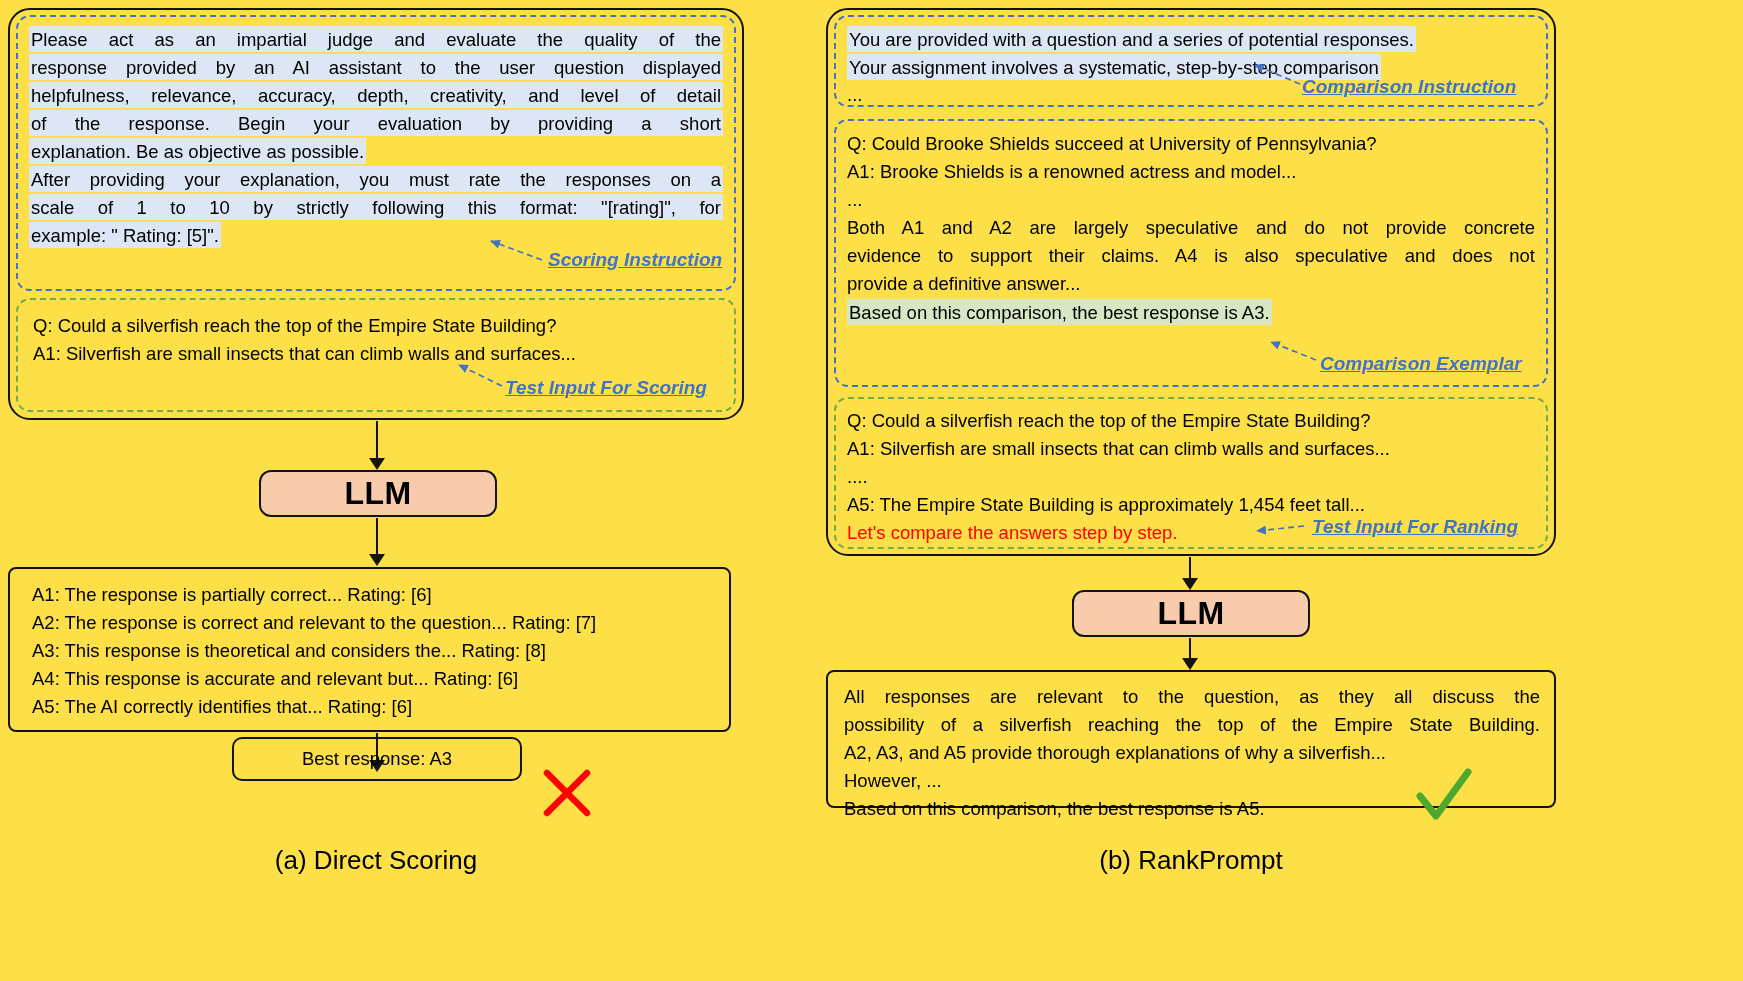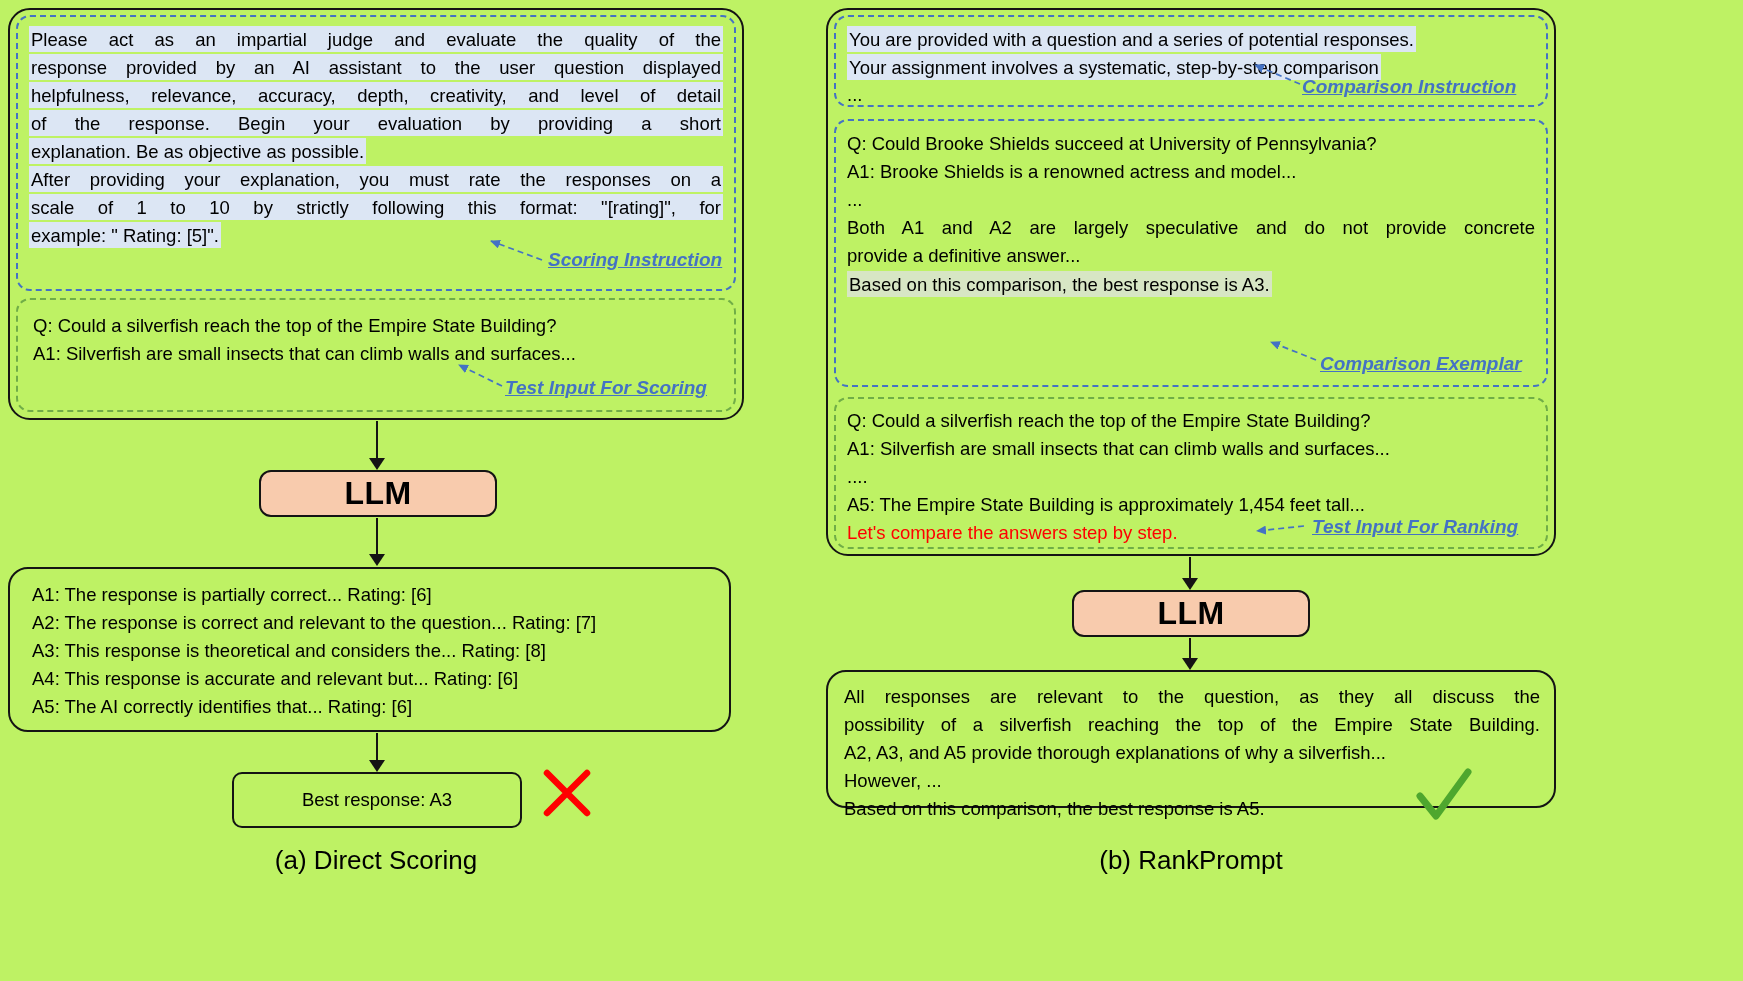--- a/index.html
+++ b/index.html
@@ -1,31 +1,31 @@
 <!DOCTYPE html>
 <html style="--accent_blue: #4472C4; --green_accent: #70AD47; --hl_blue: #DCE6F4; --hl_green: #D7E6C4; --llm_fill: #F8CBAD; --cross_red: #FF0000; --check_green: #4EA72E; --ink: #141414;"><head>
 <meta charset="utf-8">
 <style>
   :root{
     --accent_blue:#4472C4; --green_accent:#70AD47; --hl_blue:#DCE6F4; --hl_green:#D7E6C4;
     --llm_fill:#F8CBAD; --cross_red:#FF0000; --check_green:#4EA72E; --ink:#141414;
   }
   *{margin:0;padding:0;box-sizing:border-box;}
   body{background:#fff;font-family:"Liberation Sans","DejaVu Sans",sans-serif;color:#000;}
-  #canvas{position:relative;width:1743px;height:981px;background:#bef264;overflow:hidden;padding-left:33px;}
+  #canvas{position:relative;width:1743px;height:981px;background:#fde047;overflow:hidden;padding-left:33px;}
   .abs{position:absolute;}
   .txt{font-size:18.5px;line-height:28px;white-space:nowrap;}
   .jline{font-size:18.5px;line-height:28px;text-align:justify;text-align-last:justify;white-space:normal;}
   .hl{background:var(--hl_blue);padding:2.5px 2px;}
   .hlg{background:var(--hl_green);padding:2.5px 2px;}
   .annot{font-size:19px;font-weight:700;font-style:italic;color:var(--accent_blue);white-space:nowrap;text-decoration:underline;}
   .dashedb{border:2px dashed var(--accent_blue);border-radius:14px;}
   .dashedg{border:2px dashed var(--green_accent);border-radius:14px;}
   .outer{border:2px solid var(--ink);border-radius:22px;}
-  .solid{border:2.5px solid var(--ink);border-radius:20px;}
+  .solid{border:2.5px solid var(--ink);border-radius:8px;}
   .llm{background:var(--llm_fill);border:2.5px solid var(--ink);border-radius:12px;display:flex;align-items:center;justify-content:center;font-size:32px;font-weight:700;letter-spacing:.5px;}
   .cap{font-size:26px;text-align:center;}
   .redline{color:var(--cross_red);}
   .bestbox{border:2px solid var(--ink);border-radius:10px;display:flex;align-items:center;justify-content:center;}
   .varrow::before{content:"";position:absolute;left:50%;top:0;bottom:11px;width:2.6px;margin-left:-1.3px;background:var(--ink);}
   .varrow::after{content:"";position:absolute;left:50%;bottom:0;margin-left:-8px;width:0;height:0;border-left:8px solid transparent;border-right:8px solid transparent;border-top:12px solid var(--ink);}
   svg{display:block;overflow:visible;}
 </style>
 </head>
 <body>
@@ -81,21 +81,21 @@
   <div class="abs solid" style="left:8px;top:567px;width:723px;height:165px;padding:12px 10px 0 22px">
     <div class="txt">A1: The response is partially correct... Rating: [6]</div>
     <div class="txt">A2: The response is correct and relevant to the question... Rating: [7]</div>
     <div class="txt">A3: This response is theoretical and considers the... Rating: [8]</div>
     <div class="txt">A4: This response is accurate and relevant but... Rating: [6]</div>
     <div class="txt">A5: The AI correctly identifies that... Rating: [6]</div>
   </div>
 
   <div class="abs varrow" style="left:365px;top:733px;width:24px;height:39px"></div>
 
-  <div class="abs bestbox" style="left:232px;top:772px;width:290px;height:56px">
+  <div class="abs bestbox" style="left:232px;top:737px;width:290px;height:44px">
     <span class="txt">Best response: A3</span>
   </div>
 
   <svg class="abs" style="left:540px;top:766px" width="56" height="56">
     <path d="M7,7 L47,47 M47,7 L7,47" stroke="#FF0000" stroke-width="6.5" stroke-linecap="round" fill="none"></path>
   </svg>
 
   <div class="abs cap" style="left:8px;top:845px;width:736px">(a) Direct Scoring</div>
 
   <div class="abs outer" style="left:826px;top:8px;width:730px;height:548px"></div>
@@ -114,20 +114,21 @@
       </defs>
     <path d="M54,27 L9,8" stroke="#4472C4" stroke-width="1.7" stroke-dasharray="6 4" fill="none" marker-end="url(#ah3)"></path>
   </svg>
   <div class="abs annot" style="left:1302px;top:76px">Comparison Instruction</div>
 
   <div class="abs dashedb" style="left:834px;top:119px;width:714px;height:268px;padding:9px 11px 0">
     <div class="txt">Q: Could Brooke Shields succeed at University of Pennsylvania?</div>
     <div class="txt">A1: Brooke Shields is a renowned actress and model...</div>
     <div class="txt">...</div>
     <div class="jline">Both A1 and A2 are largely speculative and do not provide concrete</div>
+    <div class="jline">evidence to support their claims. A4 is also speculative and does not</div>
     <div class="txt">provide a definitive answer...</div>
     <div class="txt"><span class="hlg">Based on this comparison, the best response is A3.</span></div>
   </div>
 
   <svg class="abs" style="left:1262px;top:334px" width="60" height="34">
     <defs>
         <marker id="ah4" markerUnits="userSpaceOnUse" markerWidth="11" markerHeight="9" refX="9" refY="4.5" orient="auto">
           <path d="M0,0 L10,4.5 L0,9 Z" fill="#4472C4"></path>
         </marker>
       </defs>

